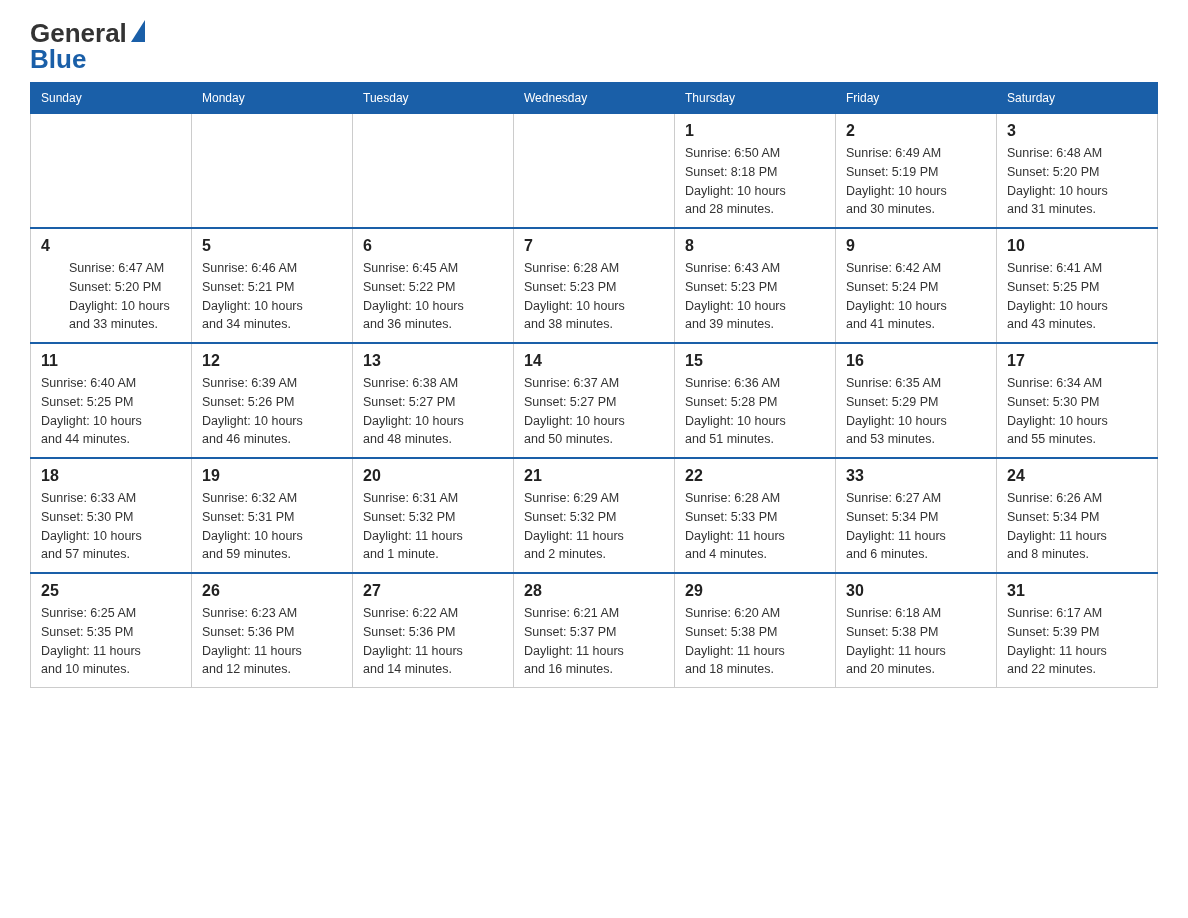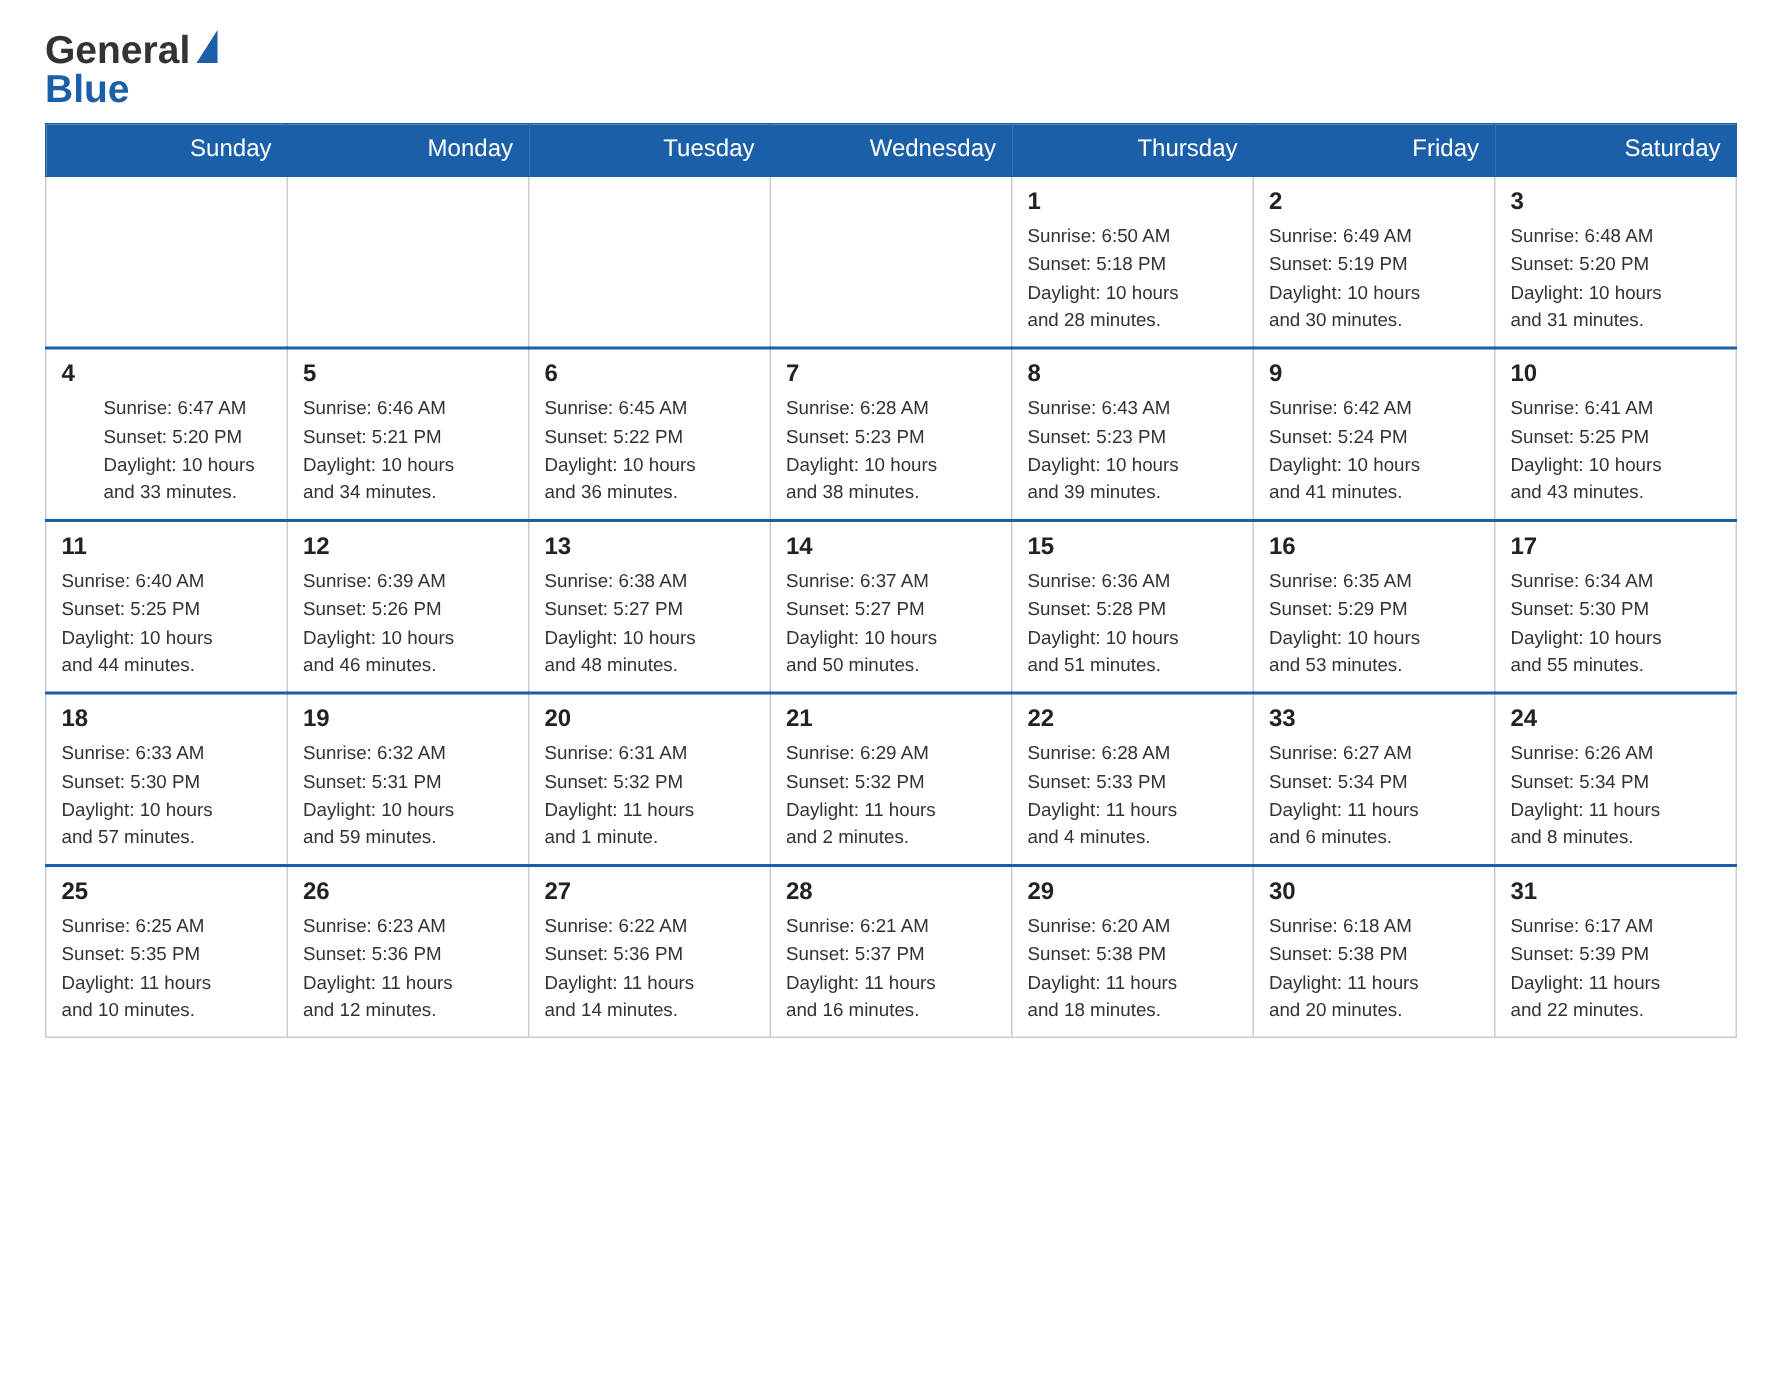--- a/index.html
+++ b/index.html
@@ -63,24 +63,24 @@
       margin-top: 4px;
     }
     .calendar {
       width: 100%;
       border-collapse: collapse;
       margin-top: 10px;
     }
     .calendar thead tr th {
       background-color: #1a5fa8;
       color: #fff;
-      font-size: 16px;
+      font-size: 12px;
       font-weight: normal;
       padding: 8px 10px;
-      text-align: right;
+      text-align: left;
       border: 1px solid #1a5fa8;
     }
     .calendar tbody tr td {
       vertical-align: top;
       padding: 8px 10px;
       border: 1px solid #ccc;
       width: 14.28%;
       font-size: 13px;
       color: #333;
       min-height: 100px;
@@ -134,21 +134,21 @@
   </thead>
   <tbody id="calendar-body">
   <tr>
         <td class="empty"></td>
         <td class="empty"></td>
         <td class="empty"></td>
         <td class="empty"></td>
         <td>
           <span class="day-num">1</span>
           <div class="day-info" style="white-space: pre-line;">Sunrise: 6:50 AM
-Sunset: 5:18 PM
+Sunset: 8:18 PM
 Daylight: 10 hours
 and 28 minutes.</div>
         </td>
         <td>
           <span class="day-num">2</span>
           <div class="day-info" style="white-space: pre-line;">Sunrise: 6:49 AM
 Sunset: 5:19 PM
 Daylight: 10 hours
 and 30 minutes.</div>
         </td>

